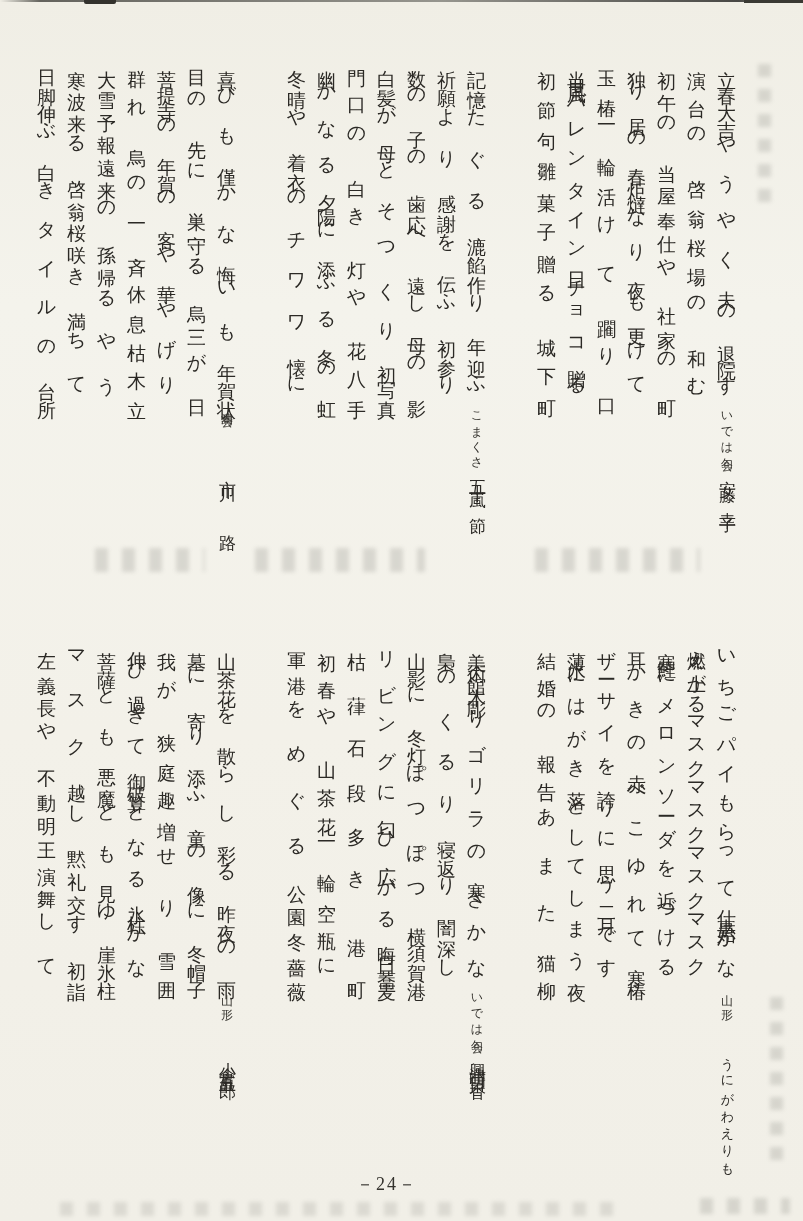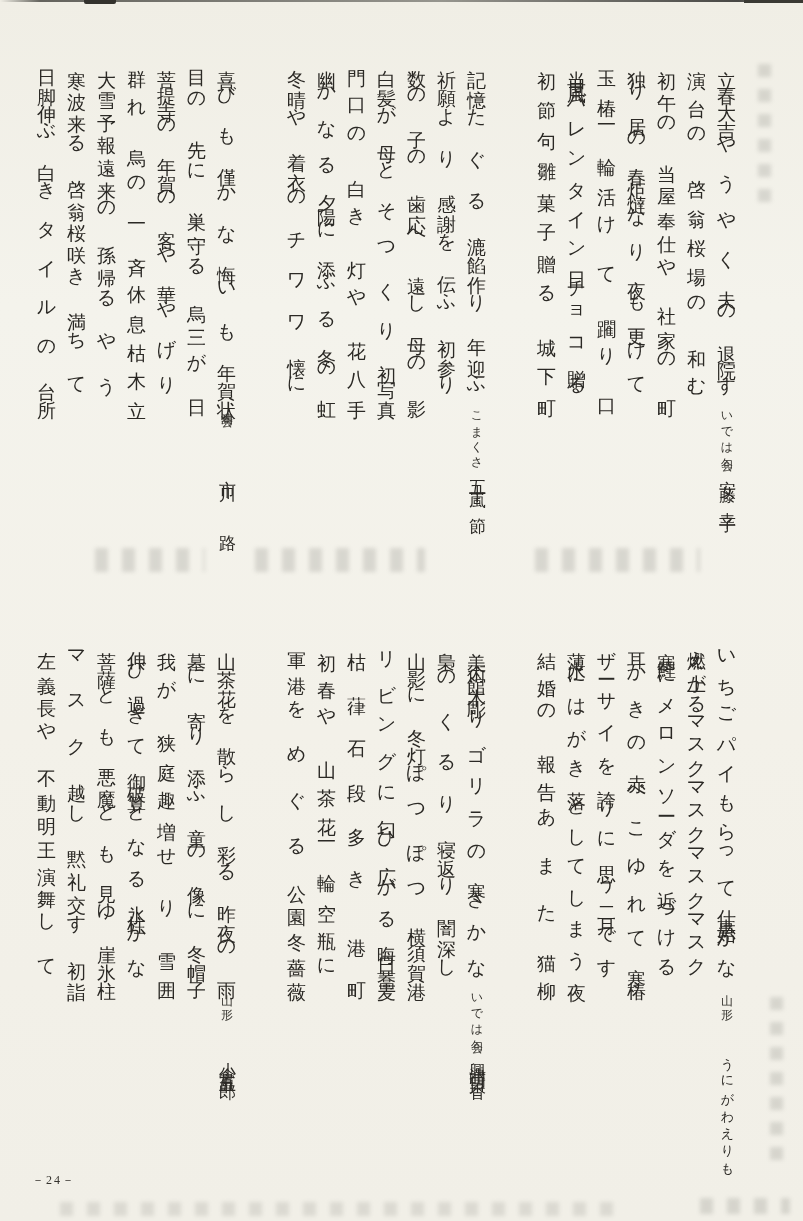--- a/index.html
+++ b/index.html
@@ -32,21 +32,21 @@
 
   
   .author-row { height:200px; padding-top:18px; display:flex; flex-direction:row-reverse; }
   .author-col { width:30px; writing-mode:vertical-rl; text-orientation:mixed;
     line-height:30px; text-align:start; }
   .society { font-size:12px; letter-spacing:1.5px; display:inline-block; height:64px; color:#35332e; }
   .person { font-size:17px; letter-spacing:5px; display:inline-block; }
   .person.kana { font-size:13px; letter-spacing:2.5px; }
 
   .pageno { position:absolute; top:1172px; left:32px; width:710px;
-    font-size:12px; letter-spacing:2px; color:#34322d; }
+    text-align:center; font-size:18px; letter-spacing:2px; color:#34322d; }
 </style>
 </head>
 <body>
 
 <div class="page">
 
   <div class="edge-top"></div>
   <div class="edge-blob-a"></div>
   <div class="edge-blob-b"></div>
 

